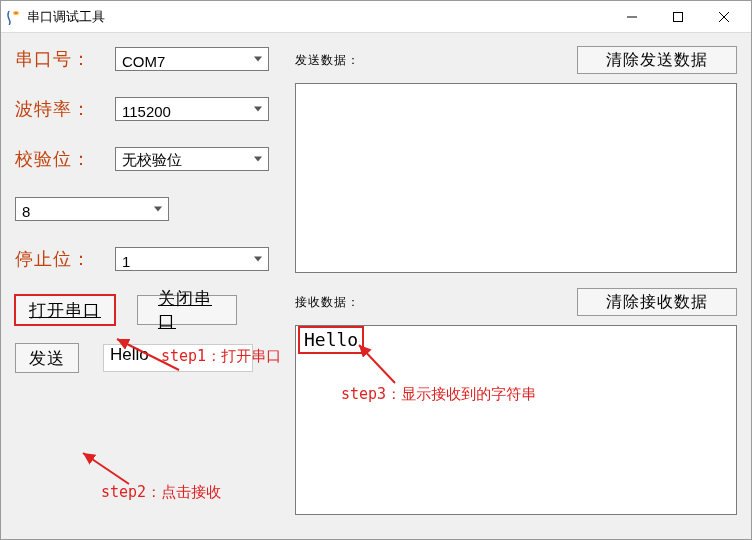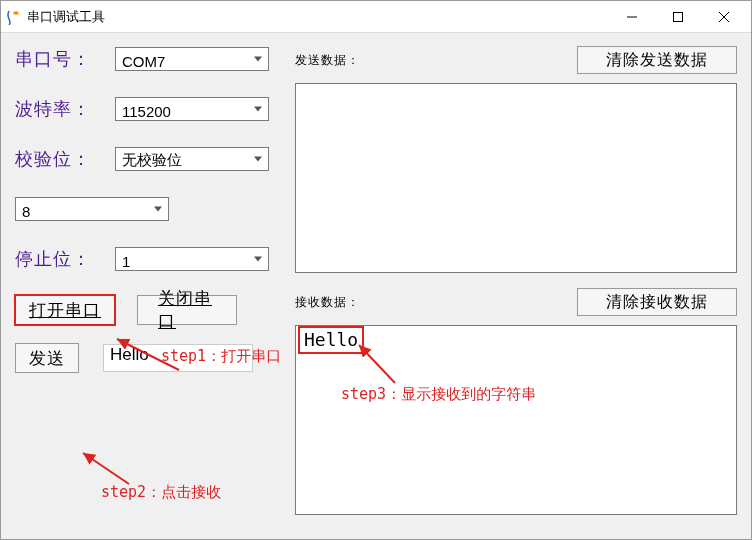--- a/index.html
+++ b/index.html
@@ -53,21 +53,21 @@
       padding: 12px 0 0 14px;
     }
     .row {
       display: flex;
       align-items: center;
       margin-bottom: 22px;
       height: 28px;
     }
     .row-label {
       font-size: 18px;
-      color: #4c1d95;
+      color: #c2410c;
       width: 100px;
       letter-spacing: 1px;
     }
     .combo {
       position: relative;
       width: 154px;
       height: 24px;
       background: #fff;
       border: 1px solid #7a7a7a;
       display: flex;

